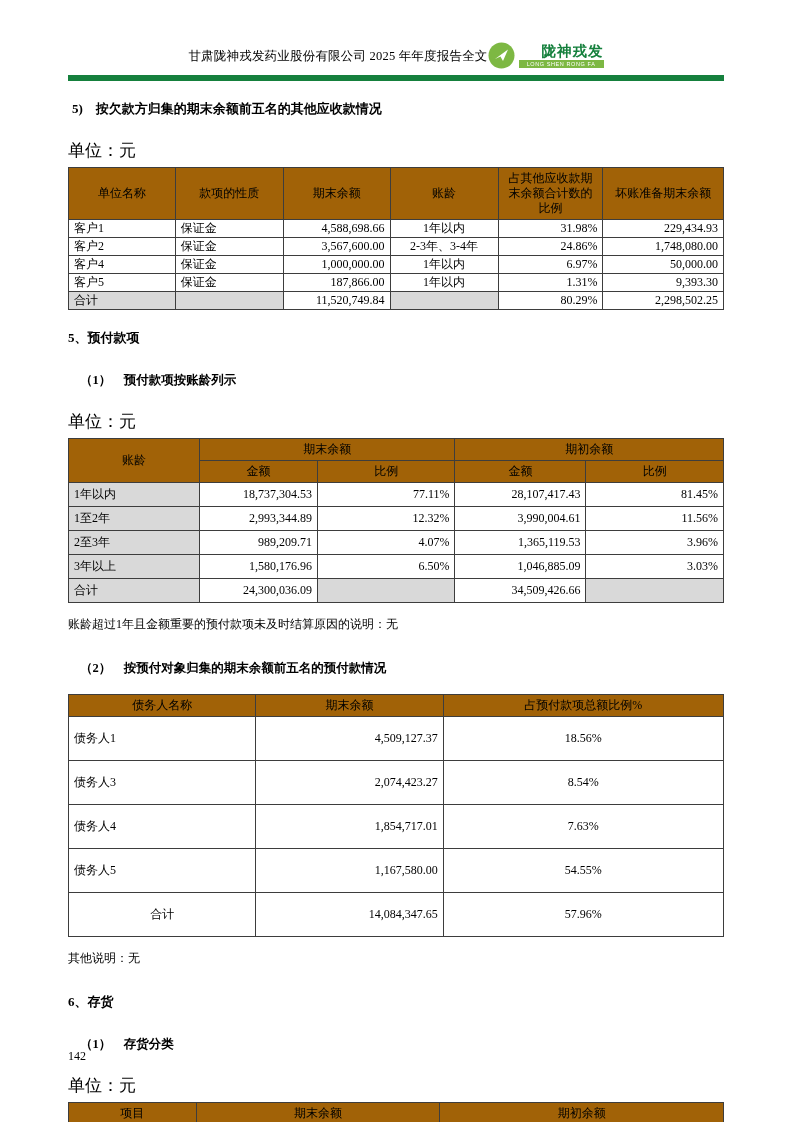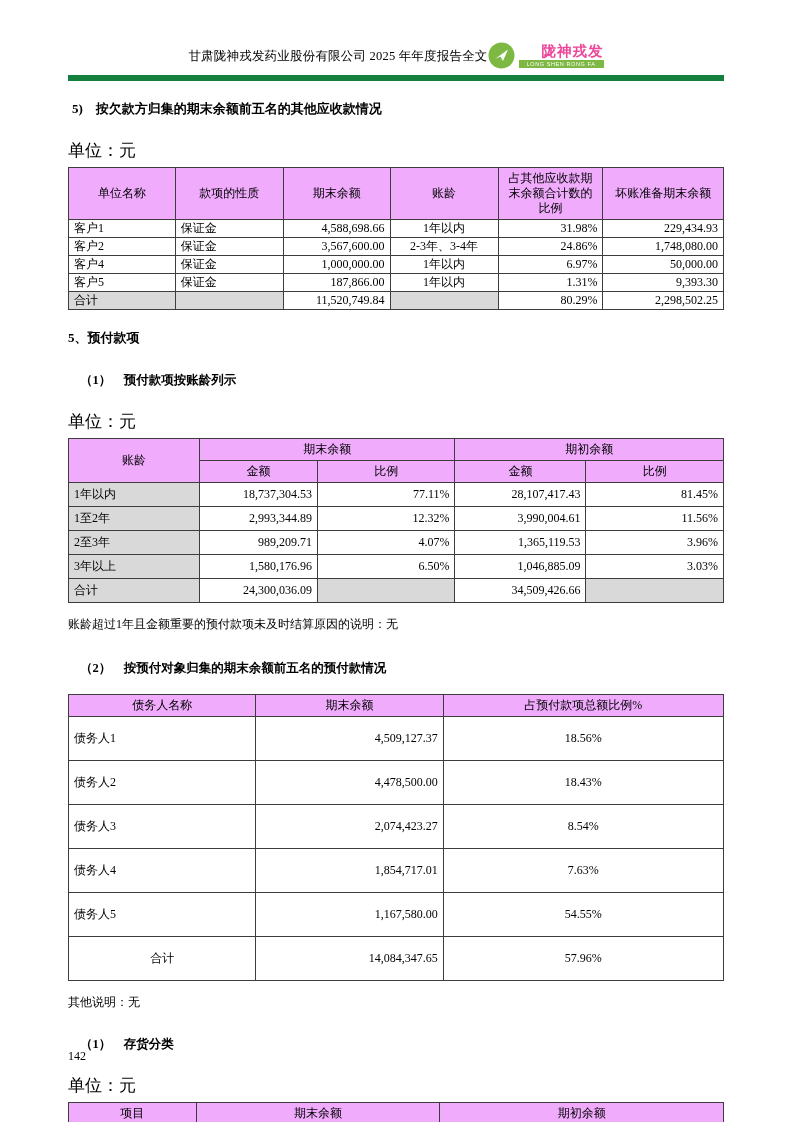--- a/index.html
+++ b/index.html
@@ -36,21 +36,21 @@
   .unit   { text-align:left; font-size:17px; margin:21px 0 5px 0; }
   .note   { font-size:12px; margin:13px 0 0 0; }
   .page-num { position:absolute; left:68px; bottom:58px; font-size:12px; }
 
   
   table { width:100%; border-collapse:collapse; table-layout:fixed; font-size:12px; }
   th,td {
     border:1px solid #3d3d3d; padding:1px 5px; line-height:15px;
     vertical-align:middle; word-break:break-all; overflow:hidden;
   }
-  th { background:#f0abfc; font-weight:normal; text-align:center; }
+  th { background:#a16207; font-weight:normal; text-align:center; }
   .gray { background:#d9d9d9; }
   .num { text-align:right; }
   .ctr { text-align:center; }
   .txt { text-align:left; }
   .t1 th { padding:3px 5px; }
   .t2 td { padding:4px 5px; }
   .t2 th { padding:3px 5px; }
   .t3 td { padding:14px 5px; }
   .t3 th, .t4 th { padding:3px 5px; }
 </style>
@@ -63,21 +63,21 @@
     <div class="doc-header">
       <div class="doc-title">甘肃陇神戎发药业股份有限公司 2025 年年度报告全文</div>
       <div class="logo">
         <span style="display:inline-block;width:27px;height:27px;">
           <svg width="27" height="27" viewBox="0 0 27 27">
             <circle cx="13.5" cy="13.5" r="13" fill="#7db843"></circle>
             <path d="M7 17 L20 7.5 L15 19 L12.4 14.6 Z" fill="#ffffff"></path>
           </svg>
         </span>
         <span class="logo-text-block">
-          <span class="logo-name" style="color:#ec4899;margin-left:23px;">陇神戎发</span>
+          <span class="logo-name" style="color:#15803d;margin-left:23px;">陇神戎发</span>
           <span class="logo-sub" style="background:#7db843;">LONG SHEN RONG FA</span>
         </span>
       </div>
     </div>
 
     <div class="h-sec" style="margin-left:4px;">5)　按欠款方归集的期末余额前五名的其他应收款情况</div>
     <div class="unit">单位：元</div>
 
     <table class="t1">
       <colgroup>
@@ -223,25 +223,20 @@
           <th>占预付款项总额比例%</th>
         </tr>
       </thead>
       <tbody>
         <tr>
           <td class="txt">债务人1</td>
           <td class="num">4,509,127.37</td>
           <td class="ctr">18.56%</td>
         </tr>
         <tr>
-          <td class="txt">债务人2</td>
-          <td class="num">4,478,500.00</td>
-          <td class="ctr">18.43%</td>
-        </tr>
-        <tr>
           <td class="txt">债务人3</td>
           <td class="num">2,074,423.27</td>
           <td class="ctr">8.54%</td>
         </tr>
         <tr>
           <td class="txt">债务人4</td>
           <td class="num">1,854,717.01</td>
           <td class="ctr">7.63%</td>
         </tr>
         <tr>
@@ -252,20 +247,21 @@
         <tr>
           <td class="ctr">合计</td>
           <td class="num">14,084,347.65</td>
           <td class="ctr">57.96%</td>
         </tr>
       </tbody>
     </table>
 
     <div class="note">其他说明：无</div>
 
+    <div class="h-sec" style="margin-top:26px;">6、存货</div>
     <div class="h-sub">（1）　存货分类</div>
     <div class="unit">单位：元</div>
 
     <table class="t4">
       <colgroup>
         <col style="width:19.5%">
           <col style="width:37.2%">
           <col style="width:43.3%">
       </colgroup>
       <thead>

